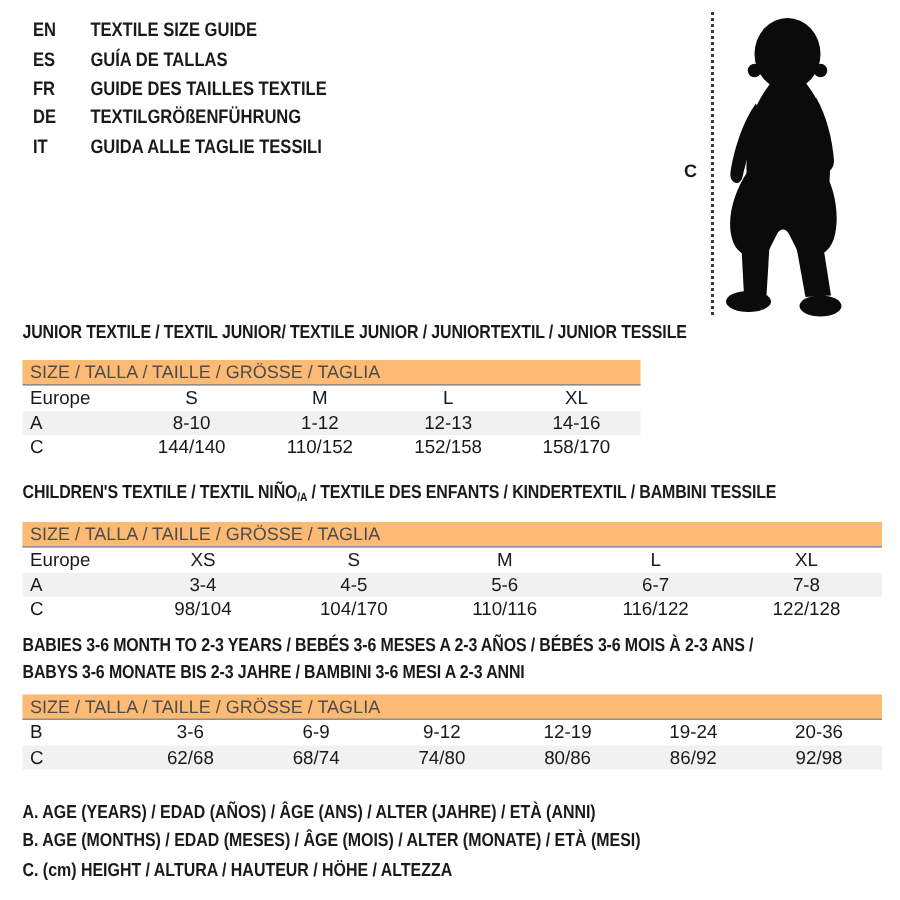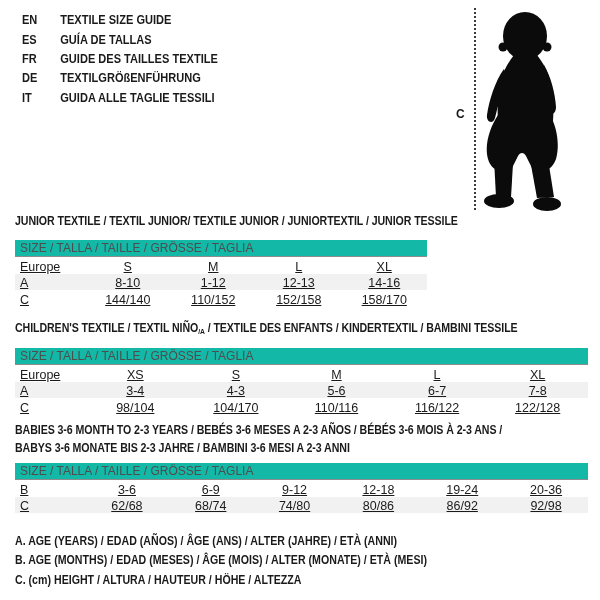--- a/index.html
+++ b/index.html
@@ -24,24 +24,24 @@
   .height-label { position: absolute; left: 8px; top: 102px; font-size: 12px; font-weight: 700; }
   .baby-svg { position: absolute; left: 32px; top: 4px; }
 
   
   .section-title { position: absolute; left: 15px; font-size: 12.5px; font-weight: 700; letter-spacing: -0.1px; }
   .sub-a { font-size: 8px; vertical-align: -2px; }
 
   
   .tbl { position: absolute; left: 15px; }
   .tbl-bar {
-    height: 17px; line-height: 16px; background: #14b8a6; border-bottom: 1px solid #8d8d8d;
+    height: 17px; line-height: 16px; background: #fdba74; border-bottom: 1px solid #8d8d8d;
     color: #4d4d4d; font-size: 12px; padding-left: 5px;
   }
-  .trow { display: flex; align-items: flex-end; height: 16.5px; font-size: 12.5px; text-decoration: underline; }
+  .trow { display: flex; align-items: center; height: 16.5px; font-size: 12.5px; }
   .trow.alt { background: #f1f1f1; }
   .trow .lbl { width: 70px; padding-left: 5px; }
   .trow .cell { flex: 1; text-align: center; }
 
   
   .footnotes { position: absolute; left: 15px; top: 534px; }
   .footnote { height: 19.3px; font-size: 12.5px; font-weight: 700; }
 </style>
 </head>
 <body>
@@ -122,21 +122,21 @@
     <span class="lbl">Europe</span>
     <span class="cell">XS</span>
     <span class="cell">S</span>
     <span class="cell">M</span>
     <span class="cell">L</span>
     <span class="cell">XL</span>
   </div>
   <div class="trow alt">
     <span class="lbl">A</span>
     <span class="cell">3-4</span>
-    <span class="cell">4-3</span>
+    <span class="cell">4-5</span>
     <span class="cell">5-6</span>
     <span class="cell">6-7</span>
     <span class="cell">7-8</span>
   </div>
   <div class="trow">
     <span class="lbl">C</span>
     <span class="cell">98/104</span>
     <span class="cell">104/170</span>
     <span class="cell">110/116</span>
     <span class="cell">116/122</span>
@@ -146,21 +146,21 @@
 
 <div class="section-title condense" style="top:423px;">BABIES 3-6 MONTH TO 2-3 YEARS / BEBÉS 3-6 MESES A 2-3 AÑOS / BÉBÉS 3-6 MOIS À 2-3 ANS /</div>
 <div class="section-title condense" style="top:441px;">BABYS 3-6 MONATE BIS 2-3 JAHRE / BAMBINI 3-6 MESI A 2-3 ANNI</div>
 <div class="tbl" style="top:463px; width:573px;">
   <div class="tbl-bar">SIZE / TALLA / TAILLE / GRÖSSE / TAGLIA</div>
   <div class="trow">
     <span class="lbl">B</span>
     <span class="cell">3-6</span>
     <span class="cell">6-9</span>
     <span class="cell">9-12</span>
-    <span class="cell">12-18</span>
+    <span class="cell">12-19</span>
     <span class="cell">19-24</span>
     <span class="cell">20-36</span>
   </div>
   <div class="trow alt">
     <span class="lbl">C</span>
     <span class="cell">62/68</span>
     <span class="cell">68/74</span>
     <span class="cell">74/80</span>
     <span class="cell">80/86</span>
     <span class="cell">86/92</span>

